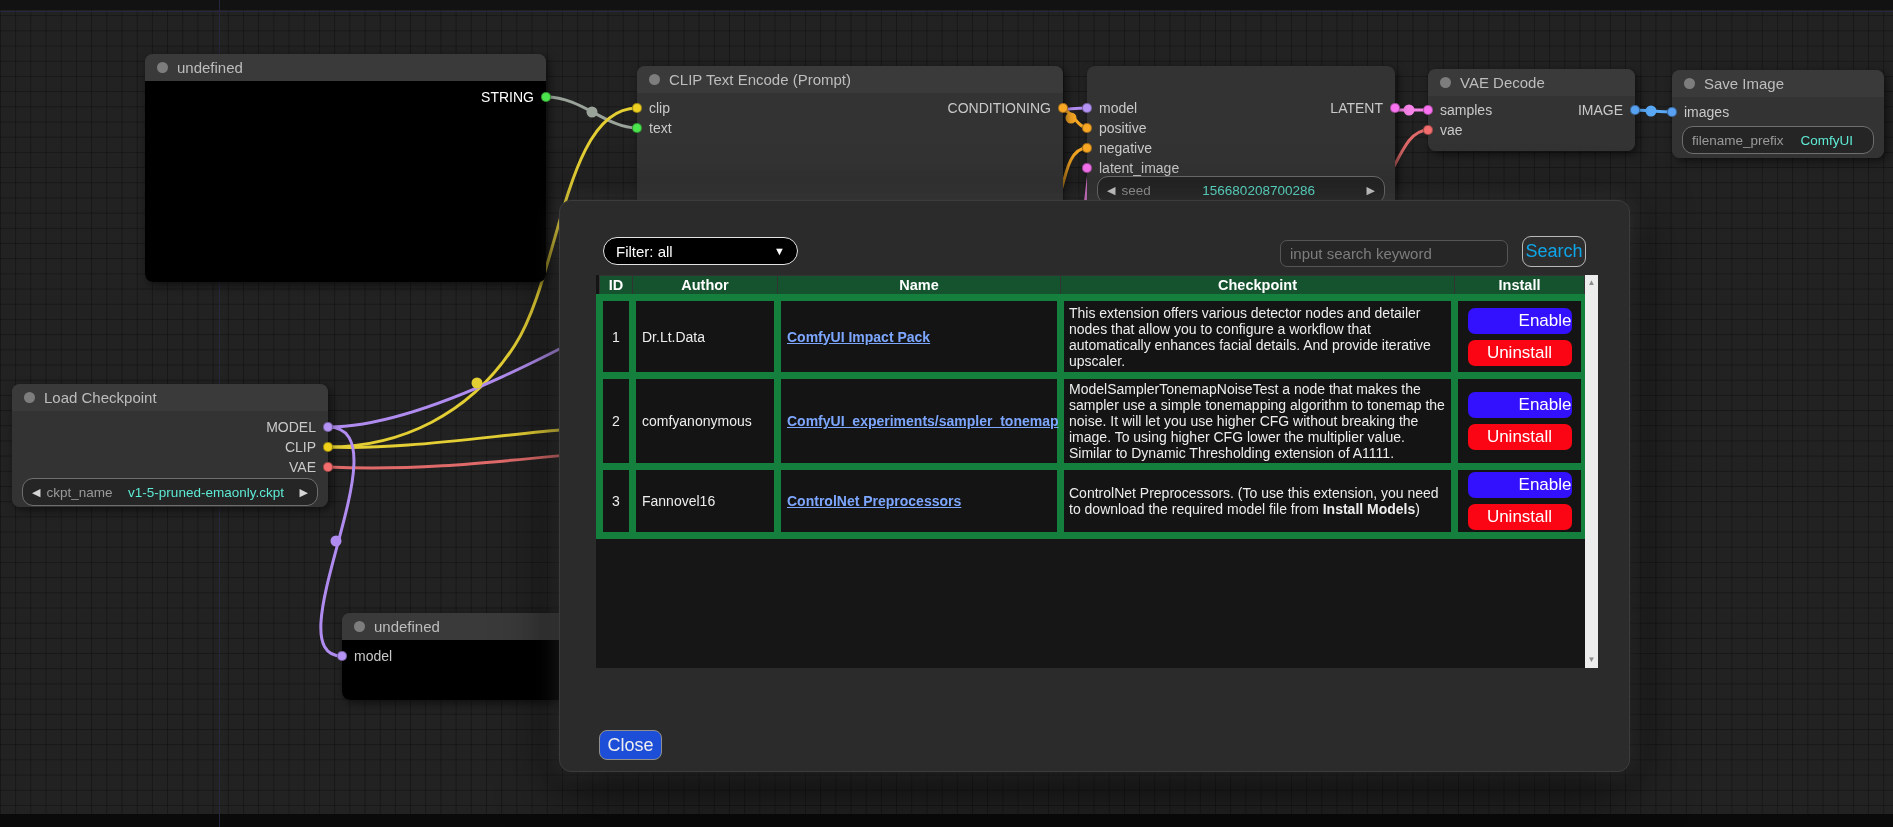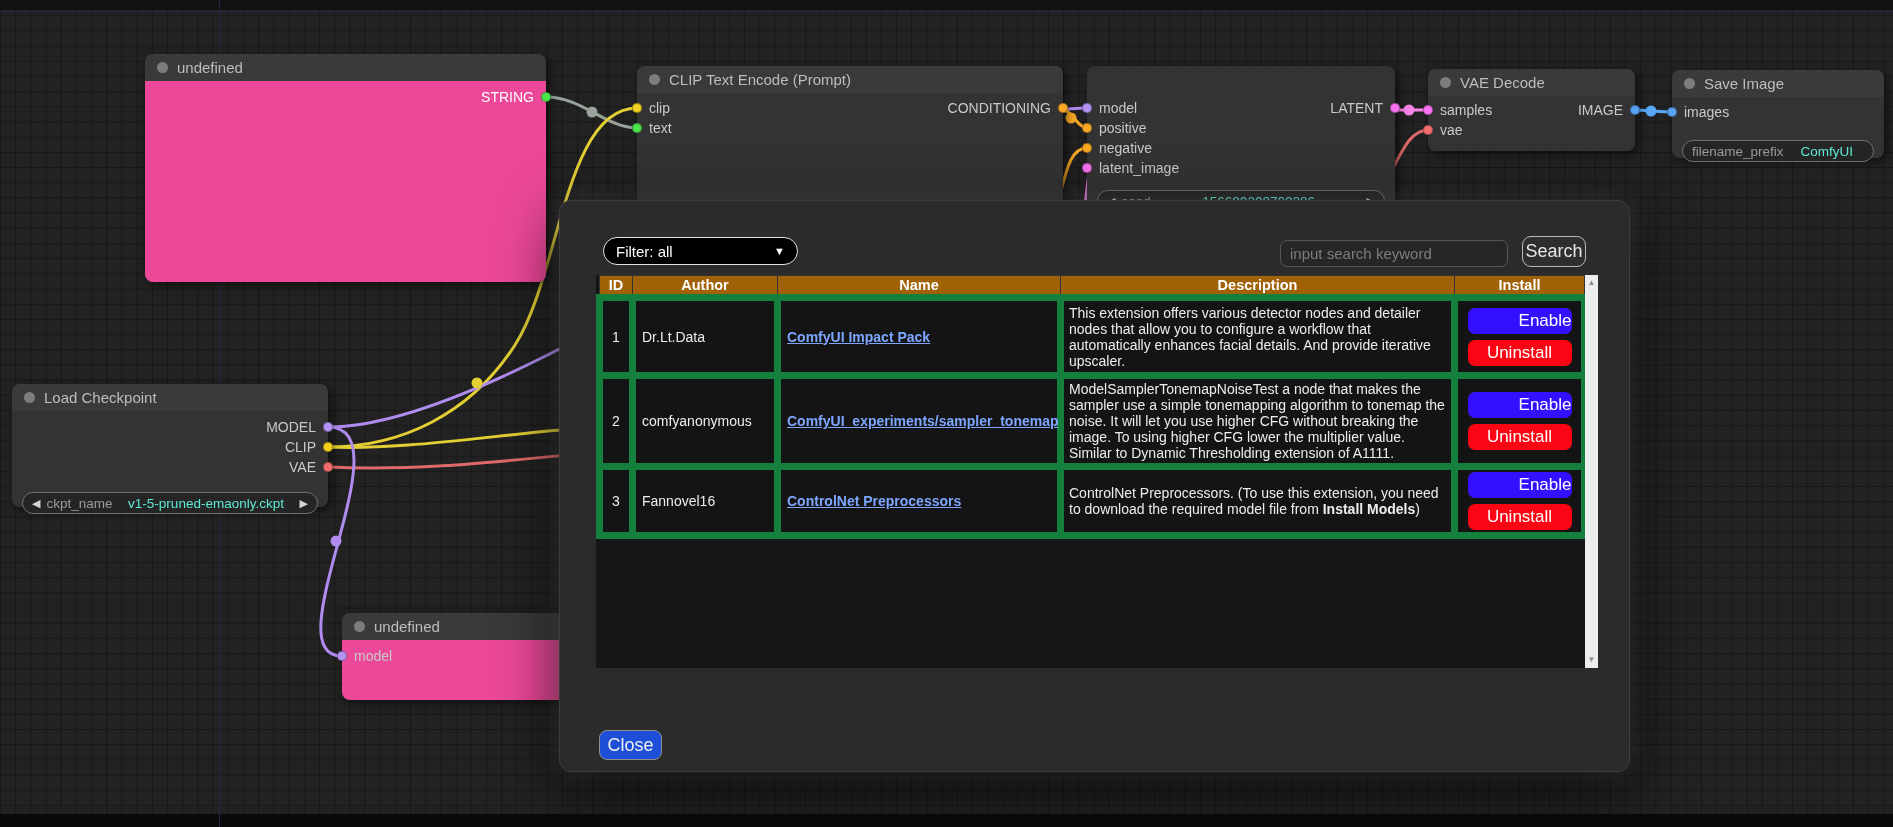--- a/index.html
+++ b/index.html
@@ -20,52 +20,52 @@
   svg.links{position:absolute;left:0;top:0;z-index:1;pointer-events:none;}
 
   
   .node{position:absolute;z-index:2;border-radius:8px;
     box-shadow:3px 3px 10px rgba(0,0,0,0.55);background:#333333;}
   .node-title{height:27px;background:#3a3a3a;border-radius:8px 8px 0 0;
     display:flex;align-items:center;gap:9px;padding:0 12px;
     color:#bdbdbd;font-size:15px;white-space:nowrap;overflow:hidden;}
   .tdot{width:11px;height:11px;border-radius:50%;background:#7d7d7d;flex:none;}
   .node-body{position:absolute;left:0;top:27px;right:0;bottom:0;background:#333333;border-radius:0 0 8px 8px;}
-  .node-body.red{background:#ec4899;}
+  .node-body.red{background:#000000;}
   .slot{position:absolute;height:16px;display:flex;align-items:center;gap:7px;
     color:#c9c9c9;font-size:14px;white-space:nowrap;}
   .slot.in{left:-5px;}
   .slot.out{right:-5px;}
   .dot{width:10px;height:10px;border-radius:50%;flex:none;box-shadow:0 0 0 1px rgba(0,0,0,.35) inset;}
   .slot.whitelab{color:#ffffff;}
-  .widget{position:absolute;left:10px;right:10px;height:22px;background:#252525;
+  .widget{position:absolute;left:10px;right:10px;height:28px;background:#252525;
     border:1px solid #6e6e6e;border-radius:11px;display:flex;align-items:center;
-    padding:0 9px;font-size:13.5px;color:#d9d9d9;gap:6px;white-space:nowrap;overflow:hidden;margin-top:14px;}
+    padding:0 9px;font-size:13.5px;color:#d9d9d9;gap:6px;white-space:nowrap;overflow:hidden;}
   .warrow{color:#d5d5d5;font-size:11px;flex:none;}
   .wlabel{color:#9a9a9a;flex:none;}
   .wvalue{flex:1;text-align:center;color:#5eead4;overflow:hidden;}
 
   
   .dialog{position:absolute;left:559px;top:200px;width:1071px;height:572px;z-index:10;
     background:#2b2b2b;border:1px solid #3c3c3c;border-radius:12px;
     box-shadow:0 0 26px rgba(210,210,210,0.14), 0 16px 60px rgba(0,0,0,0.75);}
   .filter-select{position:absolute;left:43px;top:36px;width:195px;height:28px;
     background:#000;border:1px solid #e3e3e3;border-radius:14px;
     display:flex;align-items:center;padding:0 12px;color:#fff;font-size:15px;cursor:pointer;}
   .filter-select .chev{margin-left:auto;font-size:11px;color:#fff;}
   .search-input{position:absolute;left:720px;top:39px;width:228px;height:27px;
     background:#262626;border:1.5px solid #555;border-radius:7px;color:#ddd;
     font-size:15px;padding:0 9px;font-family:"Liberation Sans",sans-serif;outline:none;}
   .search-input::placeholder{color:#7d7d7d;}
   .search-btn{position:absolute;left:962px;top:35px;width:64px;height:31px;
-    background:#2e2e2e;border:1.5px solid #b9b9b9;border-radius:9px;color:#e5e5e5;
+    background:#2e2e2e;border:1.5px solid #b9b9b9;border-radius:9px;color:#0ea5e9;
     font-size:18px;font-family:"Liberation Sans",sans-serif;cursor:pointer;padding:0;text-align:center;}
   .tbl-wrap{position:absolute;left:36px;top:74px;width:1002px;height:393px;background:#161616;}
   table.tbl{border-collapse:collapse;table-layout:fixed;width:985px;background:#141414;}
-  .tbl th{background:#a16207;color:#fff;font-size:14.5px;font-weight:bold;height:22px;
+  .tbl th{background:#14532d;color:#fff;font-size:14.5px;font-weight:bold;height:22px;
     border:1px solid #333;padding:0 4px;}
   .tbl td{border:7px solid #15803d;color:#ededed;font-size:14px;vertical-align:middle;
     padding:2px 6px;line-height:16px;}
   .tbl td.cid{text-align:center;}
   .tbl td.cname a{color:#7da7ff;font-weight:bold;text-decoration:underline;cursor:pointer;}
   .tbl td.cdesc{padding:2px 5px;}
   .tbl td.cinstall{padding:2px 4px;}
   .bstack{display:flex;flex-direction:column;gap:6px;align-items:center;}
   .btn-enable,.btn-uninstall{width:104px;height:26px;border:none;border-radius:7px;
     color:#fff;font-size:17px;font-family:"Liberation Sans",sans-serif;cursor:pointer;padding:0;}
@@ -266,21 +266,21 @@
             <col style="width:145px">
             <col style="width:283px">
             <col style="width:394px">
             <col style="width:130px">
           </colgroup>
         <tbody>
             <tr>
           <th>ID</th>
           <th>Author</th>
           <th>Name</th>
-          <th>Description</th>
+          <th>Checkpoint</th>
           <th>Install</th>
         </tr>
         <tr style="height:78px;">
           <td class="cid">1</td>
           <td>Dr.Lt.Data</td>
           <td class="cname"><a>ComfyUI Impact Pack</a></td>
           <td class="cdesc"><span>This extension offers various detector nodes and detailer nodes that allow you to configure a workflow that automatically enhances facial details. And provide iterative upscaler.</span><b></b><span></span></td>
           <td class="cinstall">
                 <div class="bstack">
             <button class="btn-enable">Enable</button>

